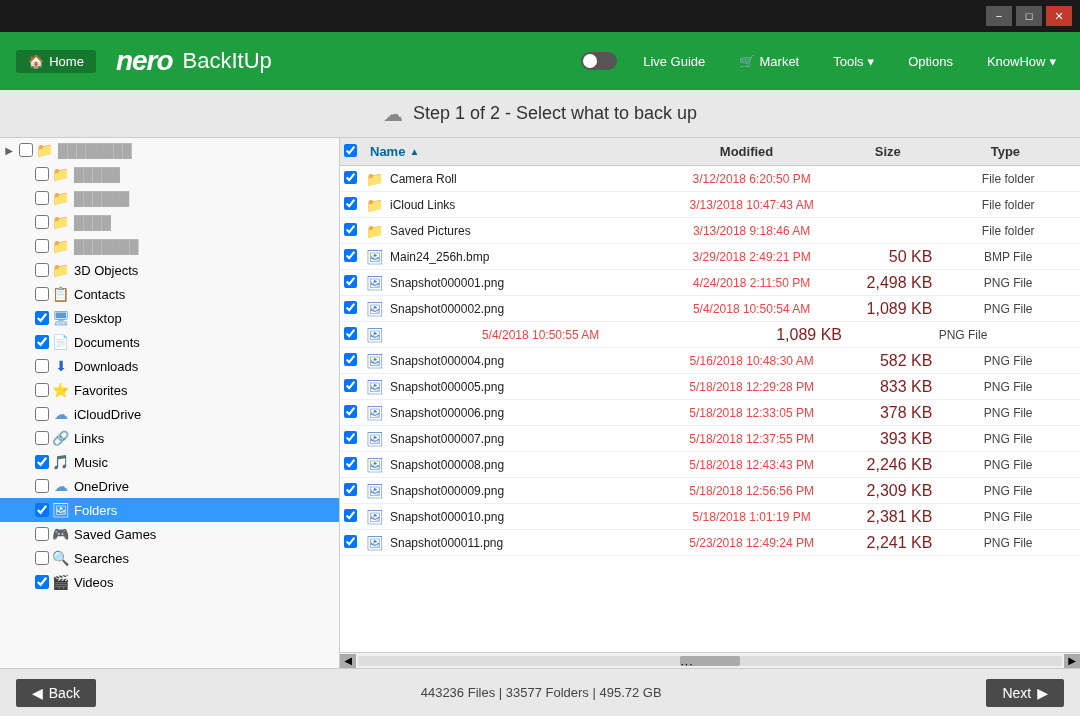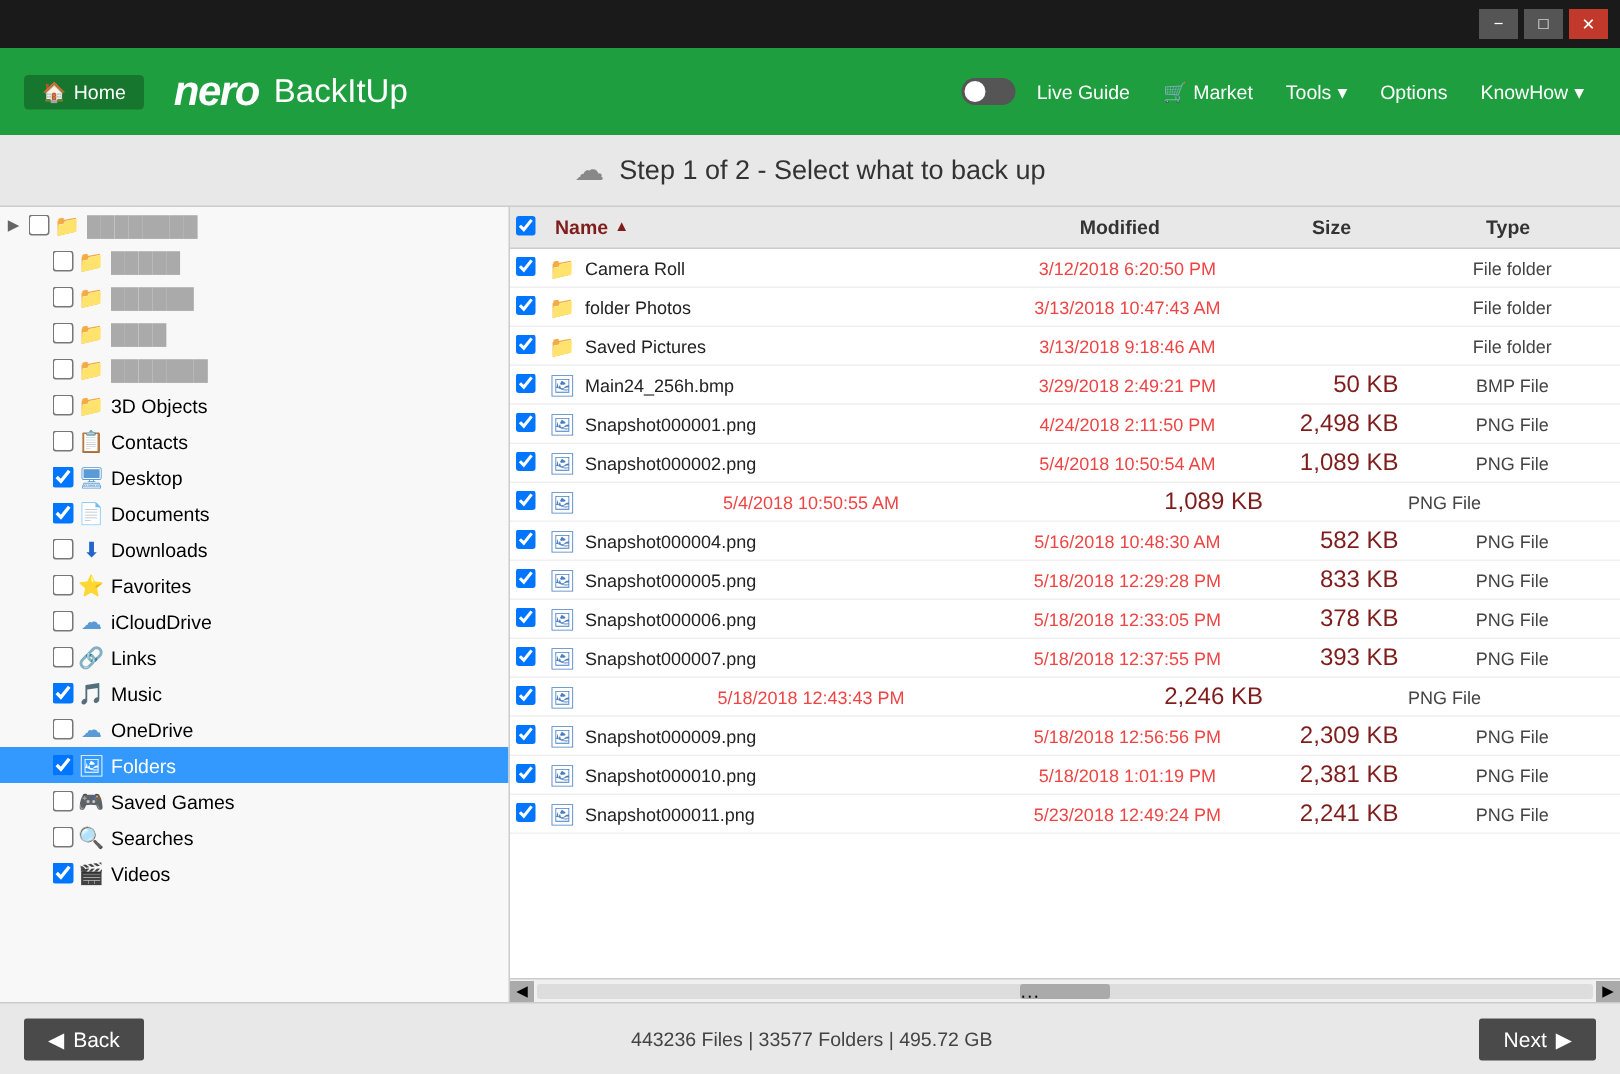--- a/index.html
+++ b/index.html
@@ -49,21 +49,21 @@
     }
     .logo-app {
       font-size: 22px;
       color: #fff;
       margin-left: 10px;
       font-weight: 300;
     }
     .nav-area {
       display: flex;
       align-items: center;
-      gap: 6px;
+      gap: 18px;
     }
     .nav-item {
       color: #fff;
       font-size: 13px;
       cursor: pointer;
       padding: 4px 8px;
       display: flex;
       align-items: center;
       gap: 4px;
     }
@@ -170,21 +170,21 @@
       display: flex;
       align-items: center;
       background: #e8e8e8;
       border-bottom: 1px solid #ccc;
       height: 28px;
       padding: 0 4px;
     }
     .file-header-check {
       width: 22px; flex-shrink: 0;
     }
-    .col-name { flex: 3; font-weight: 600; color: #7f1d1d; padding-left: 4px; display: flex; align-items: center; gap: 4px; }
+    .col-name { flex: 3; font-weight: 600; color: #0369a1; padding-left: 4px; display: flex; align-items: center; gap: 4px; }
     .col-modified { flex: 2; font-weight: 600; color: #333; text-align: center; }
     .col-size { flex: 1; font-weight: 600; color: #333; text-align: center; }
     .col-type { flex: 1.5; font-weight: 600; color: #333; text-align: center; }
     .sort-arrow { font-size: 10px; }
 
     .file-list {
       flex: 1;
       overflow-y: auto;
       overflow-x: hidden;
     }
@@ -430,21 +430,21 @@
         <span class="file-icon file-icon-folder">📁</span>
         <div class="cell-name">Camera Roll</div>
         <div class="cell-modified">3/12/2018 6:20:50 PM</div>
         <div class="cell-size"></div>
         <div class="cell-type">File folder</div>
       </div>
 
       <div class="file-row">
         <div class="file-row-check"><input type="checkbox" checked="" style=""></div>
         <span class="file-icon file-icon-folder">📁</span>
-        <div class="cell-name">folder Photos</div>
+        <div class="cell-name">iCloud Links</div>
         <div class="cell-modified">3/13/2018 10:47:43 AM</div>
         <div class="cell-size"></div>
         <div class="cell-type">File folder</div>
       </div>
 
       <div class="file-row">
         <div class="file-row-check"><input type="checkbox" checked="" style=""></div>
         <span class="file-icon file-icon-folder">📁</span>
         <div class="cell-name">Saved Pictures</div>
         <div class="cell-modified">3/13/2018 9:18:46 AM</div>
@@ -519,20 +519,21 @@
         <span class="file-icon" style="color:#4a7fc1;">🖼</span>
         <div class="cell-name">Snapshot000007.png</div>
         <div class="cell-modified">5/18/2018 12:37:55 PM</div>
         <div class="cell-size">393 KB</div>
         <div class="cell-type">PNG File</div>
       </div>
 
       <div class="file-row">
         <div class="file-row-check"><input type="checkbox" checked="" style=""></div>
         <span class="file-icon" style="color:#4a7fc1;">🖼</span>
+        <div class="cell-name">Snapshot000008.png</div>
         <div class="cell-modified">5/18/2018 12:43:43 PM</div>
         <div class="cell-size">2,246 KB</div>
         <div class="cell-type">PNG File</div>
       </div>
 
       <div class="file-row">
         <div class="file-row-check"><input type="checkbox" checked="" style=""></div>
         <span class="file-icon" style="color:#4a7fc1;">🖼</span>
         <div class="cell-name">Snapshot000009.png</div>
         <div class="cell-modified">5/18/2018 12:56:56 PM</div>

